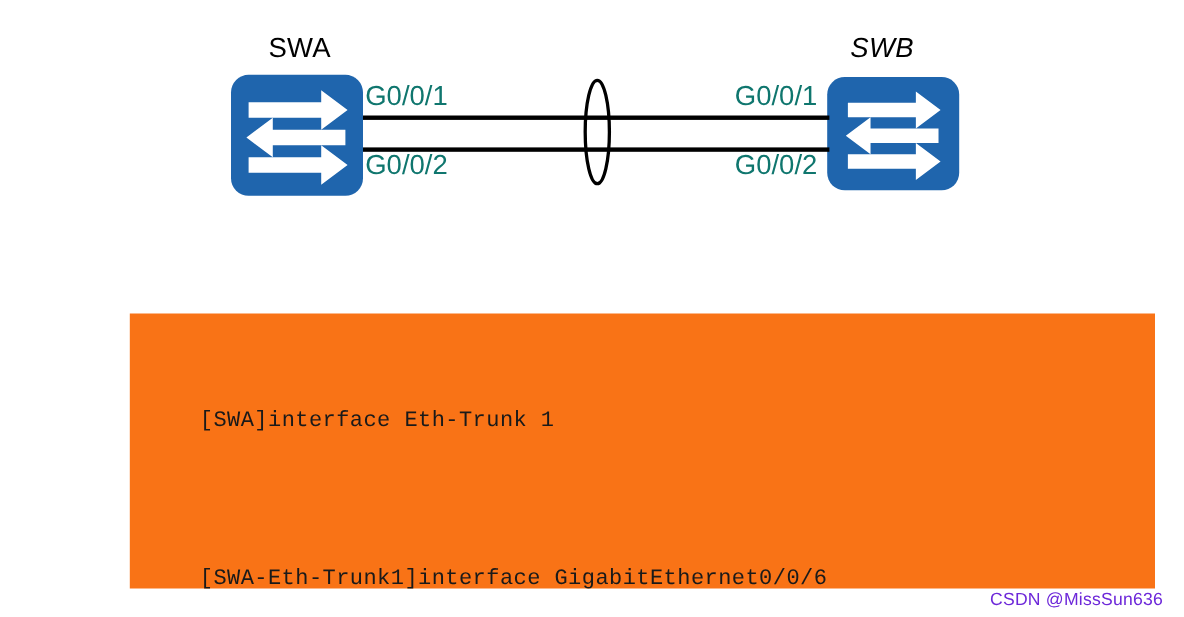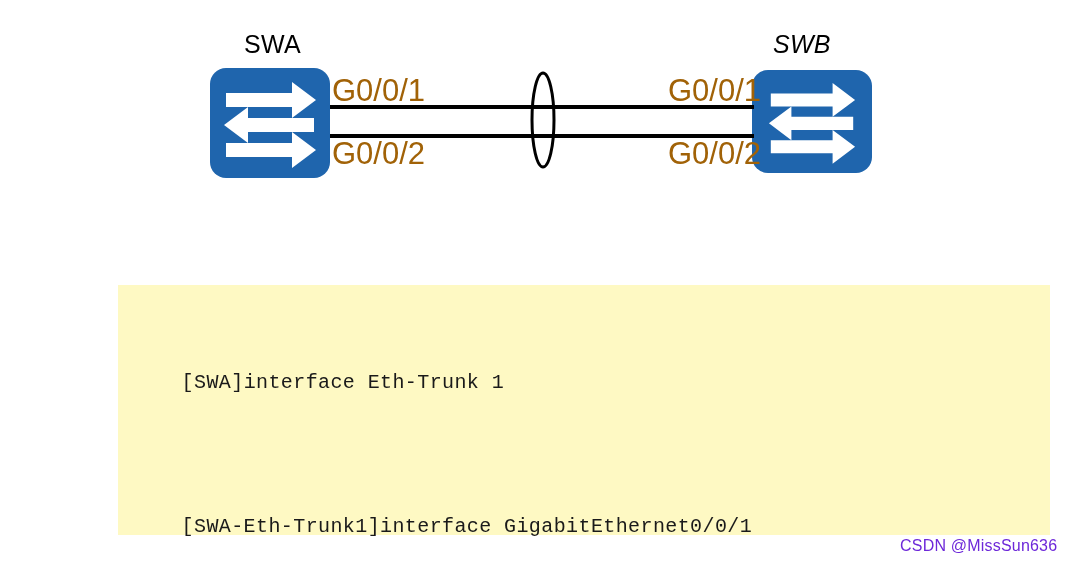--- a/index.html
+++ b/index.html
@@ -81,37 +81,37 @@
     left: 528px;
     top: 70px;
     width: 30px;
     height: 100px;
   }
   #aggregation-ellipse svg { display:block; width:100%; height:100%; }
 
   .port-label {
     position: absolute;
     font-family: "Liberation Sans", sans-serif;
-    font-size: 31px;
-    color: #a16207;
+    font-size: 25px;
+    color: #0f766e;
     white-space: nowrap;
   }
   #port-swa-1 { left: 332px; top: 73px; }
   #port-swa-2 { left: 332px; top: 136px; }
   #port-swb-1 { left: 668px; top: 73px; }
   #port-swb-2 { left: 668px; top: 136px; }
 
   
   #cli-block {
     position: absolute;
     left: 118px;
     top: 285px;
     width: 932px;
     height: 250px;
-    background: #fef9c3;
+    background: #f97316;
     box-sizing: border-box;
     padding: 26px 0 0 14px;
   }
   .cli-line {
     font-family: "Liberation Mono", "DejaVu Sans Mono", monospace;
     font-size: 20px;
     line-height: 48px;
     color: #1a1a1a;
     white-space: pre;
     letter-spacing: 0.4px;
@@ -176,18 +176,18 @@
 
 </div>
 
 <div id="cli-block">
 
   <div class="cli-line">
     <span>[SWA]</span><span>interface Eth-Trunk 1</span><span class="cli-cmd"></span>
   </div>
 
   <div class="cli-line">
-    <span>[SWA-Eth-Trunk1]</span><span>interface GigabitEthernet0/0/1</span><span class="cli-cmd"></span>
+    <span>[SWA-Eth-Trunk1]</span><span>interface GigabitEthernet0/0/6</span><span class="cli-cmd"></span>
   </div>
 
 </div>
 
 <div id="watermark">CSDN @MissSun636</div>
 
 </body></html>

